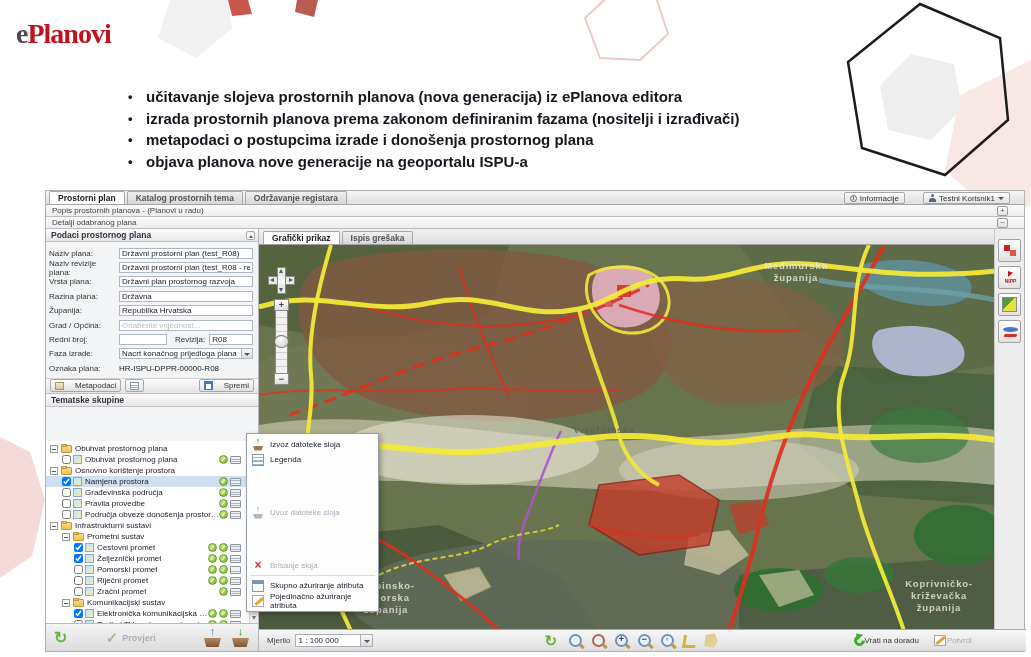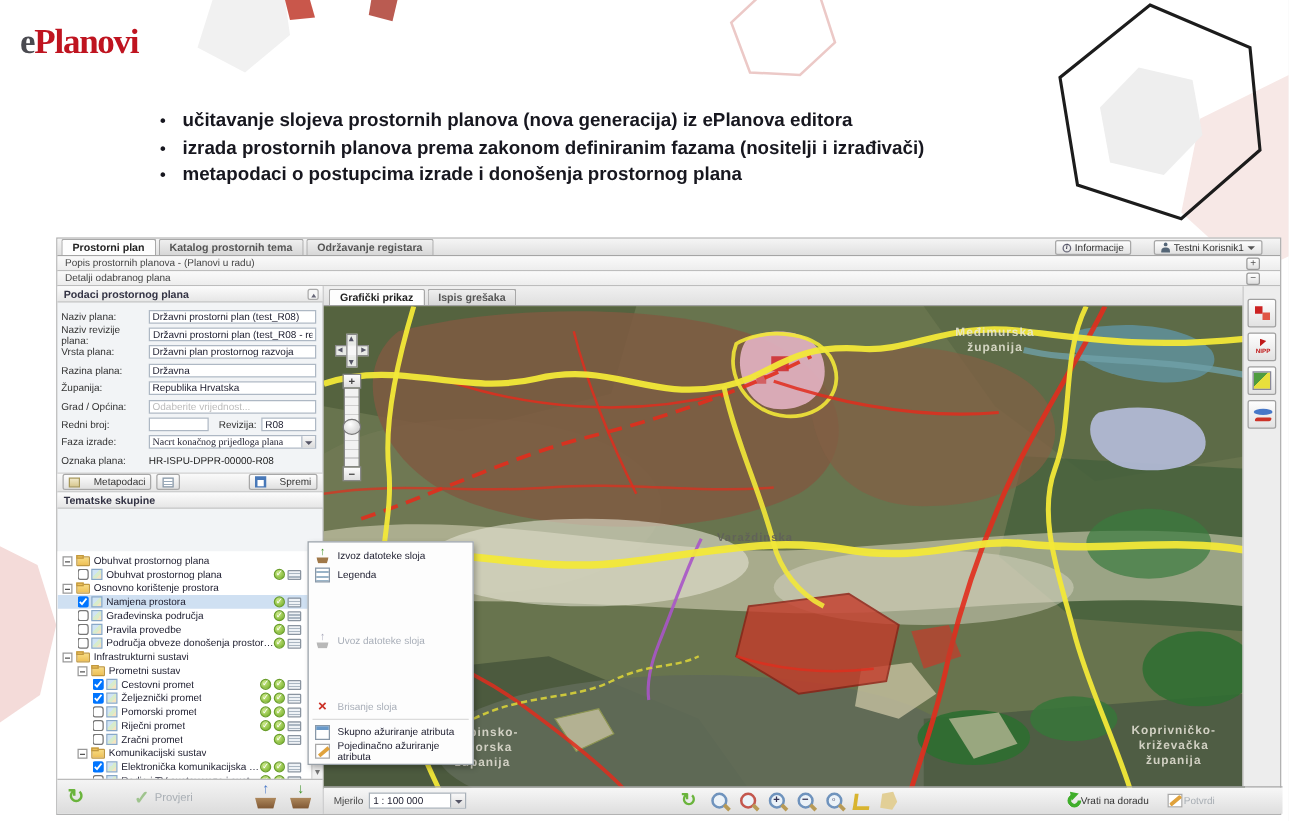--- a/index.html
+++ b/index.html
@@ -38,21 +38,21 @@
   #leftpanel { position:absolute; left:0; top:38px; width:213px; bottom:0; background:#f2f4f6; border-right:1px solid #b8b8b8; }
   .phdr { height:13px; background:linear-gradient(#fcfcfc,#e6e6e6); border-bottom:1px solid #c2c2c2; font-weight:bold; color:#334; line-height:13px; padding-left:5px; position:relative; font-size:8.5px; }
   .coll { position:absolute; right:3px; top:2px; width:9px; height:9px; border:1px solid #aaa; border-radius:2px; background:#f6f6f6; }
   .coll::before { content:""; position:absolute; left:2px; top:3px; width:0; height:0; border-left:2px solid transparent; border-right:2px solid transparent; border-bottom:3px solid #667; }
 
   #form { padding:4px 5px 2px 3px; }
   .frow { display:flex; align-items:center; height:14.4px; }
   .flabel { width:70px; flex:none; font-size:8px; color:#333; }
   .finput { flex:1; height:11px; background:#fff; border:1px solid #aeb8c4; font-size:8px; color:#223; padding:0 2px; font-family:inherit; min-width:0; }
   .finput::placeholder { color:#bcbcbc; }
-  .combo { position:relative;font-family:Liberation Serif, serif; }
+  .combo { position:relative; }
   .ddbtn { position:absolute; right:0; top:0; bottom:0; width:11px; background:linear-gradient(#f8f8f8,#dcdcdc); border-left:1px solid #aeb8c4; }
   .ddbtn::before { content:""; position:absolute; left:2px; top:4px; width:0; height:0; border-left:3px solid transparent; border-right:3px solid transparent; border-top:3px solid #556; }
   .ftext { font-size:8px; color:#222; }
 
   .ptools { height:16px; display:flex; align-items:center; padding:0 4px; gap:4px; background:linear-gradient(#fafafa,#e4e4e4); border-top:1px solid #d2d2d2; border-bottom:1px solid #c2c2c2; }
   .tbtn { display:flex; align-items:center; gap:11px; height:13px; padding:0 4px; background:linear-gradient(#fefefe,#e0e0e0); border:1px solid #a8a8a8; border-radius:2px; font-size:8px; color:#333; }
   .ico-meta { width:9px; height:8px; background:linear-gradient(#f0e8c8,#d8c890); border:1px solid #a89858; }
   .ico-list { width:9px; height:8px; border:1px solid #8898a8; background:repeating-linear-gradient(180deg,#fff 0 1.5px,#9ab 1.5px 2.5px); }
   .ico-save { width:9px; height:9px; background:#4878b8; position:relative; }
   .ico-save::before { content:""; position:absolute; left:2px; top:3px; width:5px; height:5px; background:#fff; }
@@ -74,21 +74,21 @@
   .gico { width:11px; height:8px; border:1px solid #8a94a0; border-radius:1px; background:repeating-linear-gradient(180deg,#eef2f6 0 1.5px,#aab6c2 1.5px 2.5px); flex:none; }
   #tscroll { position:absolute; right:0; top:212px; bottom:28px; width:9px; background:#f0f0f0; border-left:1px solid #d5d5d5; }
   #tscroll .thumb { position:absolute; left:1px; right:1px; top:12px; height:46px; background:linear-gradient(90deg,#e8e8e8,#c8c8c8); border:1px solid #adadad; border-radius:2px; }
   .sarrow { position:absolute; left:2px; width:0; height:0; border-left:2.5px solid transparent; border-right:2.5px solid transparent; }
   .sarrow.up { top:3px; border-bottom:4px solid #777; }
   .sarrow.down { bottom:3px; border-top:4px solid #777; }
 
   .pfoot { position:absolute; bottom:0; left:0; right:0; height:28px; background:linear-gradient(#f4f4f4,#dcdcdc); border-top:1px solid #bbb; display:flex; align-items:center; padding:0 8px; }
   .glyph-refresh { color:#6ab43c; font-size:16px; font-weight:bold; line-height:16px; }
   .glyph-refresh::before { content:"↻"; }
-  .pv { display:flex; gap:4px; margin:0 auto; color:#a8aeb4; font-size:9px; font-weight:normal; align-items:center; }
+  .pv { display:flex; gap:4px; margin:0 auto; color:#a8aeb4; font-size:9px; font-weight:bold; align-items:center; }
   .bigchk { color:#9fc48e; font-size:15px; font-weight:bold; }
   .bigchk::before { content:"✓"; }
   .basket { position:relative; width:19px; height:19px; margin-left:9px; }
   .basket::after { content:""; position:absolute; bottom:0; left:1px; width:17px; height:9px; background:linear-gradient(#b08a5e,#7e5632); clip-path:polygon(0 0,100% 0,86% 100%,14% 100%); }
   .basket .arr { position:absolute; top:-2px; left:0; width:19px; text-align:center; font-size:11px; font-weight:bold; line-height:11px; }
   .basket.up .arr { color:#4878c8; } .basket.up .arr::before { content:"↑"; }
   .basket.dn .arr { color:#3f9428; } .basket.dn .arr::before { content:"↓"; }
 
   
   #maparea { position:absolute; left:213px; top:38px; width:737px; bottom:0; }
@@ -173,20 +173,21 @@
   <polygon points="920,4 1000,38 1008,120 945,175 862,148 848,62" fill="none" stroke="#1c1c1c" stroke-width="2.5"></polygon>
   <polygon points="0,437 30,452 45,500 32,556 0,578" fill="#f4dbd9"></polygon>
 </svg>
 
 <div id="title"><span class="t-e">e</span><span class="t-main">Planovi</span></div>
 
 <ul id="bullets">
   <li>učitavanje slojeva prostornih planova (nova generacija) iz ePlanova editora</li>
   <li>izrada prostornih planova prema zakonom definiranim fazama (nositelji i izrađivači)</li>
   <li>metapodaci o postupcima izrade i donošenja prostornog plana</li>
+  <li>objava planova nove generacije na geoportalu ISPU-a</li>
 </ul>
 
 <div id="appwin">
 
   <div class="tabbar">
     <div class="tab active">Prostorni plan</div>
     <div class="tab">Katalog prostornih tema</div>
     <div class="tab">Održavanje registara</div>
   </div>
   <div class="hdrbtns">

